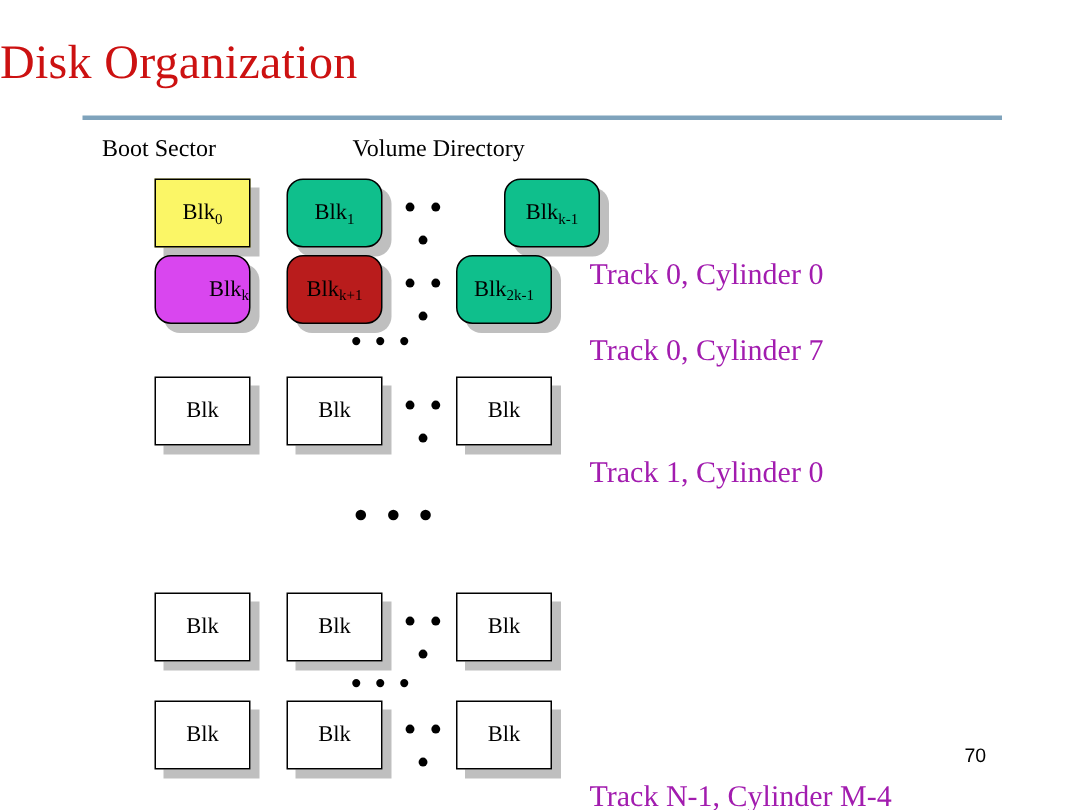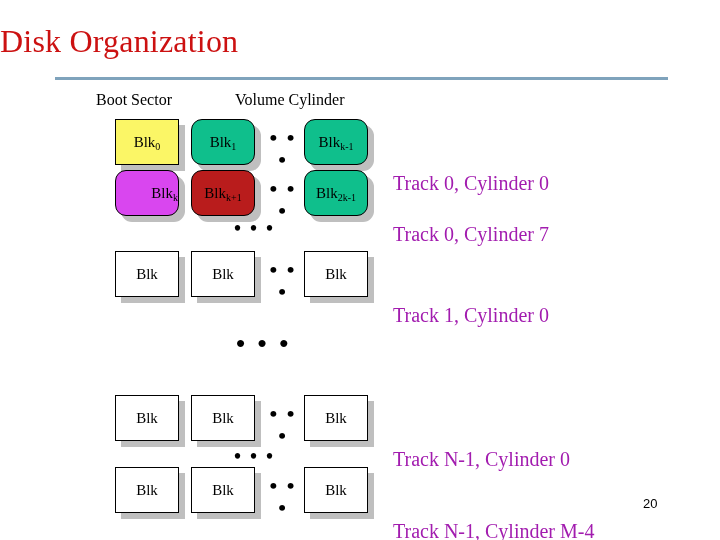--- a/index.html
+++ b/index.html
@@ -42,21 +42,21 @@
 
   
   .col-header {
     position: absolute;
     font-family: "Liberation Serif", serif;
     font-size: 16px;
     line-height: 19px;
     color: #000000;
     white-space: nowrap;
   }
-  #hdr-boot     { left: 96px;  top: 90px; }
+  #hdr-boot     { left: 68px;  top: 90px; }
   #hdr-volume   { left: 235px; top: 90px; }
 
   
   .row {
     position: absolute;
     left: 0;
     width: 720px;
     height: 46px;
   }
 
@@ -82,21 +82,21 @@
 
   .blk sub {
     font-size: 10px;
     line-height: 0;
     vertical-align: baseline;
     position: relative;
     top: 3px;
   }
 
   
-  .c0 { left: 115px; }
+  .c0 { left: 103px; }
   .c1 { left: 191px; }
   .c2 { left: 304px; }
 
   
   .dots-inline {
     position: absolute;
     left: 268px;
     top: 8px;
     width: 30px;
     font-family: "Liberation Serif", serif;
@@ -147,27 +147,27 @@
 </style>
 </head>
 <body>
 
 <div id="slide-title" style="color: rgb(204, 17, 17);">Disk Organization</div>
 
 <div id="title-rule" style="background: rgb(127, 163, 188);"></div>
 
 <div class="col-header" id="hdr-boot">Boot Sector</div>
 
-<div class="col-header" id="hdr-volume">Volume Cylinder</div>
+<div class="col-header" id="hdr-volume">Volume Directory</div>
 
 <div id="rows-host">
     <div class="row" style="top: 119px;">
       <div class="blk yellow c0" style="background: rgb(251, 246, 102); border-color: rgb(0, 0, 0); box-shadow: rgb(191, 191, 191) 6px 6px 0px 0px;"><span>Blk</span><sub>0</sub></div>
       <div class="blk green c1" style="background: rgb(15, 191, 140); border-color: rgb(0, 0, 0); box-shadow: rgb(191, 191, 191) 6px 6px 0px 0px;"><span>Blk</span><sub>1</sub></div>
-      <div class="blk green c2" style="background: rgb(15, 191, 140); border-color: rgb(0, 0, 0); box-shadow: rgb(191, 191, 191) 6px 6px 0px 0px;"><span>Blk</span><sub>k-1</sub></div>
+      <div class="blk green c2" style="background: rgb(15, 191, 140); border-color: rgb(0, 0, 0); box-shadow: rgb(191, 191, 191) 6px 6px 0px 0px; margin-left: 32px;"><span>Blk</span><sub>k-1</sub></div>
       <div class="dots-inline">• • •</div>
       <div class="caption">Track 0, Cylinder 0</div>
     </div>
     <div class="row" style="top: 170px;">
       <div class="blk green c0" style="background: #d946ef; border-color: rgb(0, 0, 0); box-shadow: rgb(191, 191, 191) 6px 6px 0px 0px; text-align: right;"><span>Blk</span><sub>k</sub></div>
       <div class="blk green c1" style="background: #b91c1c; border-color: rgb(0, 0, 0); box-shadow: rgb(191, 191, 191) 6px 6px 0px 0px;"><span>Blk</span><sub>k+1</sub></div>
       <div class="blk green c2" style="background: rgb(15, 191, 140); border-color: rgb(0, 0, 0); box-shadow: rgb(191, 191, 191) 6px 6px 0px 0px;"><span>Blk</span><sub>2k-1</sub></div>
       <div class="dots-inline">• • •</div>
       <div class="caption">Track 0, Cylinder 7</div>
     </div>
@@ -176,30 +176,29 @@
       <div class="blk white c1" style="background: rgb(255, 255, 255); border-color: rgb(0, 0, 0); box-shadow: rgb(191, 191, 191) 6px 6px 0px 0px;"><span>Blk</span></div>
       <div class="blk white c2" style="background: rgb(255, 255, 255); border-color: rgb(0, 0, 0); box-shadow: rgb(191, 191, 191) 6px 6px 0px 0px;"><span>Blk</span></div>
       <div class="dots-inline">• • •</div>
       <div class="caption">Track 1, Cylinder 0</div>
     </div>
     <div class="row" style="top: 395px;">
       <div class="blk white c0" style="background: rgb(255, 255, 255); border-color: rgb(0, 0, 0); box-shadow: rgb(191, 191, 191) 6px 6px 0px 0px;"><span>Blk</span></div>
       <div class="blk white c1" style="background: rgb(255, 255, 255); border-color: rgb(0, 0, 0); box-shadow: rgb(191, 191, 191) 6px 6px 0px 0px;"><span>Blk</span></div>
       <div class="blk white c2" style="background: rgb(255, 255, 255); border-color: rgb(0, 0, 0); box-shadow: rgb(191, 191, 191) 6px 6px 0px 0px;"><span>Blk</span></div>
       <div class="dots-inline">• • •</div>
-      <div class="caption">Track N-1, Cylinder 0</div>
     </div>
     <div class="row" style="top: 467px;">
       <div class="blk white c0" style="background: rgb(255, 255, 255); border-color: rgb(0, 0, 0); box-shadow: rgb(191, 191, 191) 6px 6px 0px 0px;"><span>Blk</span></div>
       <div class="blk white c1" style="background: rgb(255, 255, 255); border-color: rgb(0, 0, 0); box-shadow: rgb(191, 191, 191) 6px 6px 0px 0px;"><span>Blk</span></div>
       <div class="blk white c2" style="background: rgb(255, 255, 255); border-color: rgb(0, 0, 0); box-shadow: rgb(191, 191, 191) 6px 6px 0px 0px;"><span>Blk</span></div>
       <div class="dots-inline">• • •</div>
       <div class="caption">Track N-1, Cylinder M-4</div>
     </div>
   </div>
 
 <div class="dots-gap" id="dots-gap-1">• • •</div>
 
 <div class="dots-gap" id="dots-gap-2">• • •</div>
 
 <div class="dots-gap" id="dots-gap-3">• • •</div>
 
-<div id="page-number">20</div>
+<div id="page-number">70</div>
 
 </body></html>

